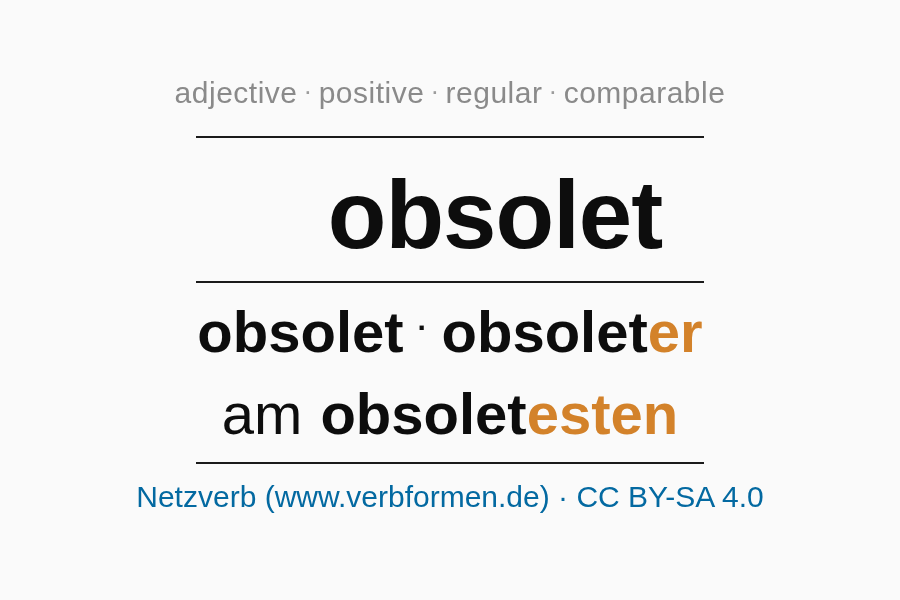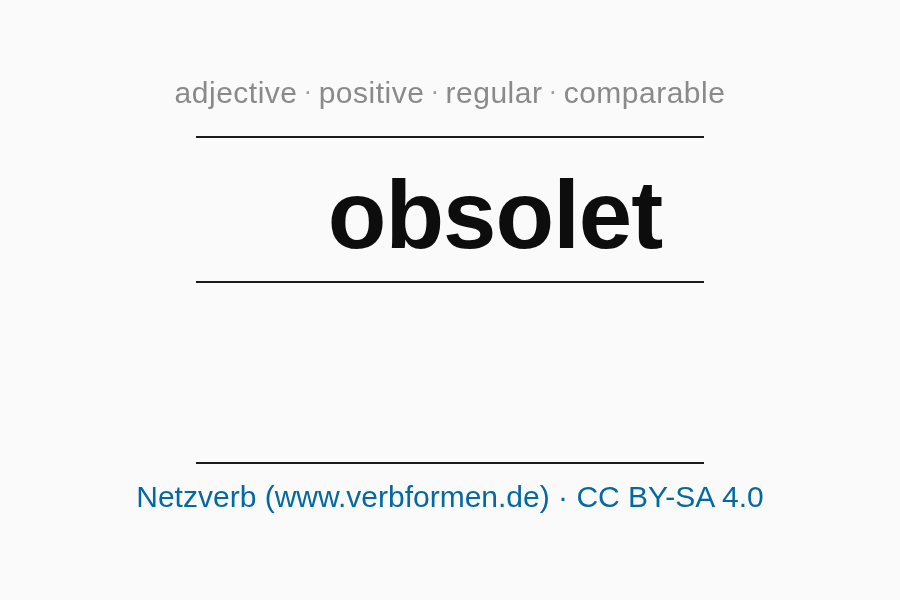--- a/index.html
+++ b/index.html
@@ -144,18 +144,26 @@
     <span class="flag">
       <span class="band black"></span>
       <span class="band red"></span>
       <span class="band gold"></span>
     </span>
     <span class="headword">obsolet</span>
   </div>
 
   <div class="rule rule-2"></div>
 
+  <div class="forms">
+    <div class="form-line line-1">
+      <span class="b">obsolet</span><span class="mid-dot">·</span><span class="b">obsolet</span><span class="accent">er</span>
+    </div>
+    <div class="form-line line-2">
+      <span class="light">am</span><span class="b" style="margin-left:18px;">obsolet</span><span class="accent">esten</span>
+    </div>
+  </div>
 
   <div class="rule rule-3"></div>
 
   <div class="footer">Netzverb (www.verbformen.de) · CC BY-SA 4.0</div>
 
 </div>
 
 </body></html>

